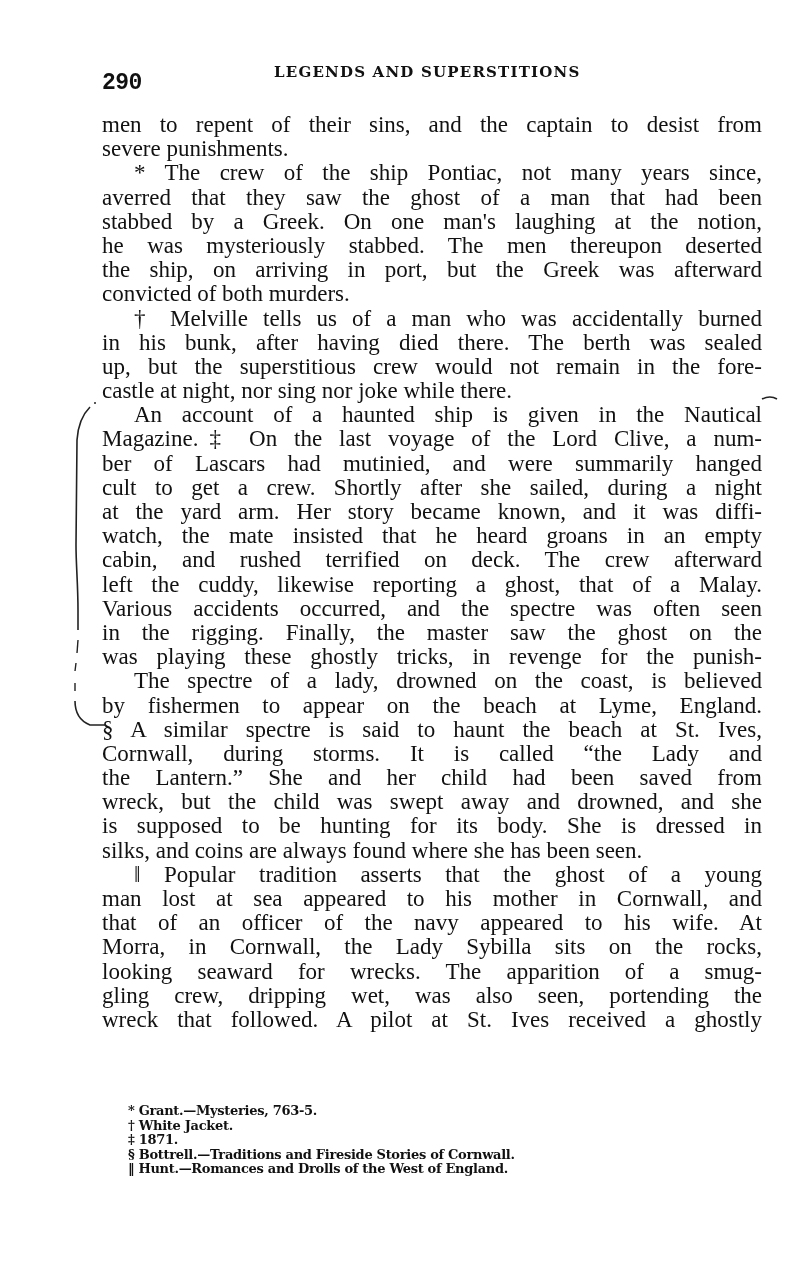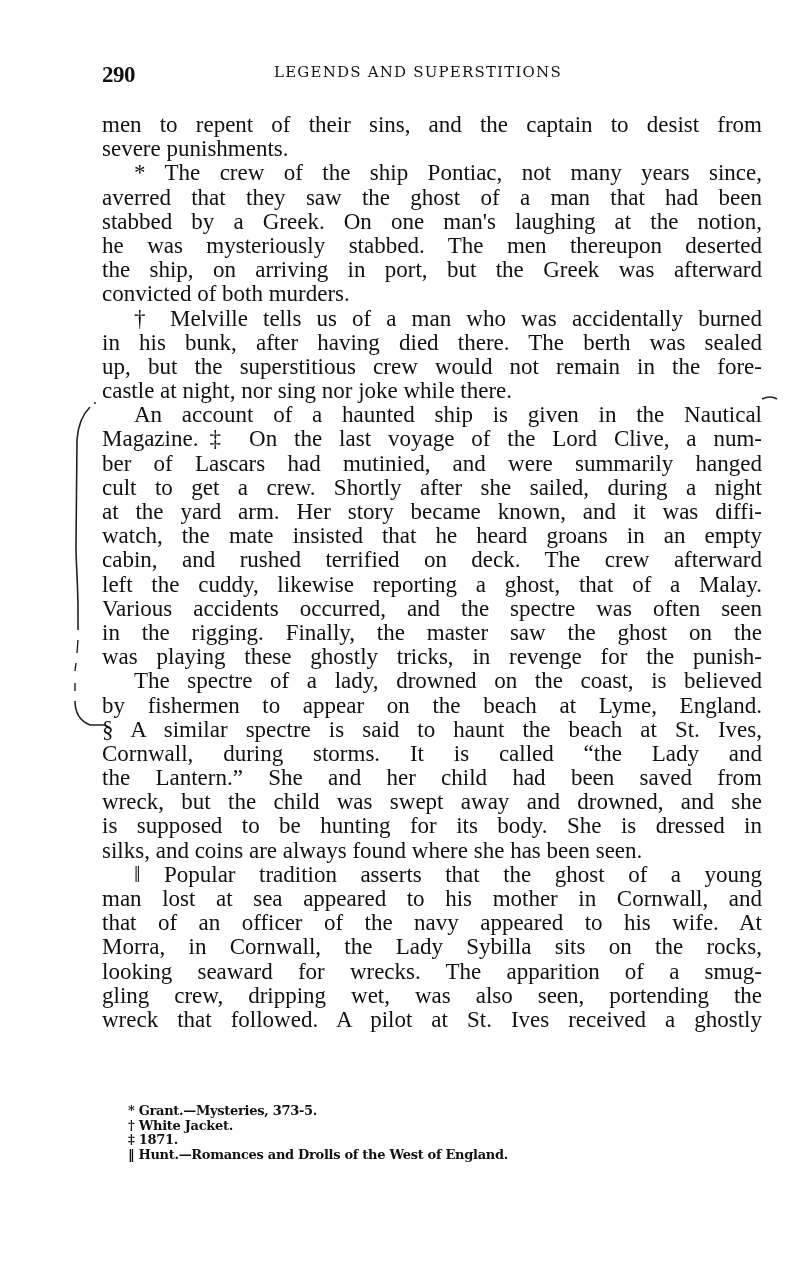--- a/index.html
+++ b/index.html
@@ -1,20 +1,20 @@
 <!DOCTYPE html>
 <html><head>
   <meta charset="utf-8">
   <style>
     html, body { margin: 0; padding: 0; background: #ffffff; }
     body { width: 795px; height: 1273px; position: relative; overflow: hidden; color: #111; }
     .page { position: absolute; left: 0; top: 0; width: 795px; height: 1273px; }
     .header { position: absolute; top: 58px; left: 102px; width: 660px; height: 30px; }
-    .page-num { position: absolute; left: 0; top: 4px; font-family: Liberation Serif, serif; font-weight: bold; font-size: 23px; letter-spacing: -0.5px; }
-    .running-title { position: absolute; left: 172px; top: 5px; font-family: "DejaVu Serif", serif; font-size: 15px; letter-spacing: 1.2px; }
+    .page-num { position: absolute; left: 0; top: 12px; font-family: Liberation Mono, monospace; font-weight: bold; font-size: 23px; letter-spacing: -0.5px; }
+    .running-title { position: absolute; left: 172px; top: 5px; font-family: "DejaVu Serif", serif; font-size: 15px; letter-spacing: 1.2px; font-weight: bold; }
     .body { position: absolute; top: 113px; left: 102px; width: 660px; font-family: Liberation Serif, serif; font-size: 23px; line-height: 24.2px; }
     .line { display: block; white-space: nowrap; text-align: justify; text-align-last: justify; height: 24.2px; }
     .line.last { text-align-last: left; }
     .line.indent { padding-left: 32px; }
     .footnotes { position: absolute; top: 1104px; left: 128px; font-family: "DejaVu Serif", serif; font-weight: bold; font-size: 13px; line-height: 14.6px; letter-spacing: -0.3px; }
     .fn { display: block; white-space: nowrap; }
     .mark { position: absolute; pointer-events: none; }
   </style>
 </head>
 <body>
@@ -61,23 +61,24 @@
     <span class="line indent">‖ Popular tradition asserts that the ghost of a young</span>
     <span class="line">man lost at sea appeared to his mother in Cornwall, and</span>
     <span class="line">that of an officer of the navy appeared to his wife.  At</span>
     <span class="line">Morra, in Cornwall, the Lady Sybilla sits on the rocks,</span>
     <span class="line">looking seaward for wrecks.  The apparition of a smug-</span>
     <span class="line">gling crew, dripping wet, was also seen, portending the</span>
     <span class="line">wreck that followed.  A pilot at St. Ives received a ghostly</span>
   </div>
 
   <div class="footnotes">
-    <span class="fn">* Grant.—Mysteries, 373-5.</span>
+    <span class="fn">* Grant.—Mysteries, 763-5.</span>
     <span class="fn">† White Jacket.</span>
     <span class="fn">‡ 1871.</span>
+    <span class="fn">§ Bottrell.—Traditions and Fireside Stories of Cornwall.</span>
     <span class="fn">‖ Hunt.—Romances and Drolls of the West of England.</span>
   </div>
 
   <svg class="mark" style="left:60px;top:395px;" width="80" height="350" viewBox="0 0 80 350">
     <path d="M30 12 C 22 20, 18 30, 17 45 L 16 150 C 16 170, 18 190, 18 215" stroke="#222" stroke-width="1.6" fill="none"></path>
     <path d="M18 215 L 18 235" stroke="#222" stroke-width="1.6" fill="none"></path>
     <path d="M18 245 L 17 258" stroke="#222" stroke-width="1.4" fill="none"></path>
     <path d="M16 268 L 15 276" stroke="#222" stroke-width="1.4" fill="none"></path>
     <path d="M15 288 L 15 296" stroke="#222" stroke-width="1.4" fill="none"></path>
     <path d="M15 306 C 15 318, 20 326, 30 330 L 46 330" stroke="#222" stroke-width="1.6" fill="none"></path>

